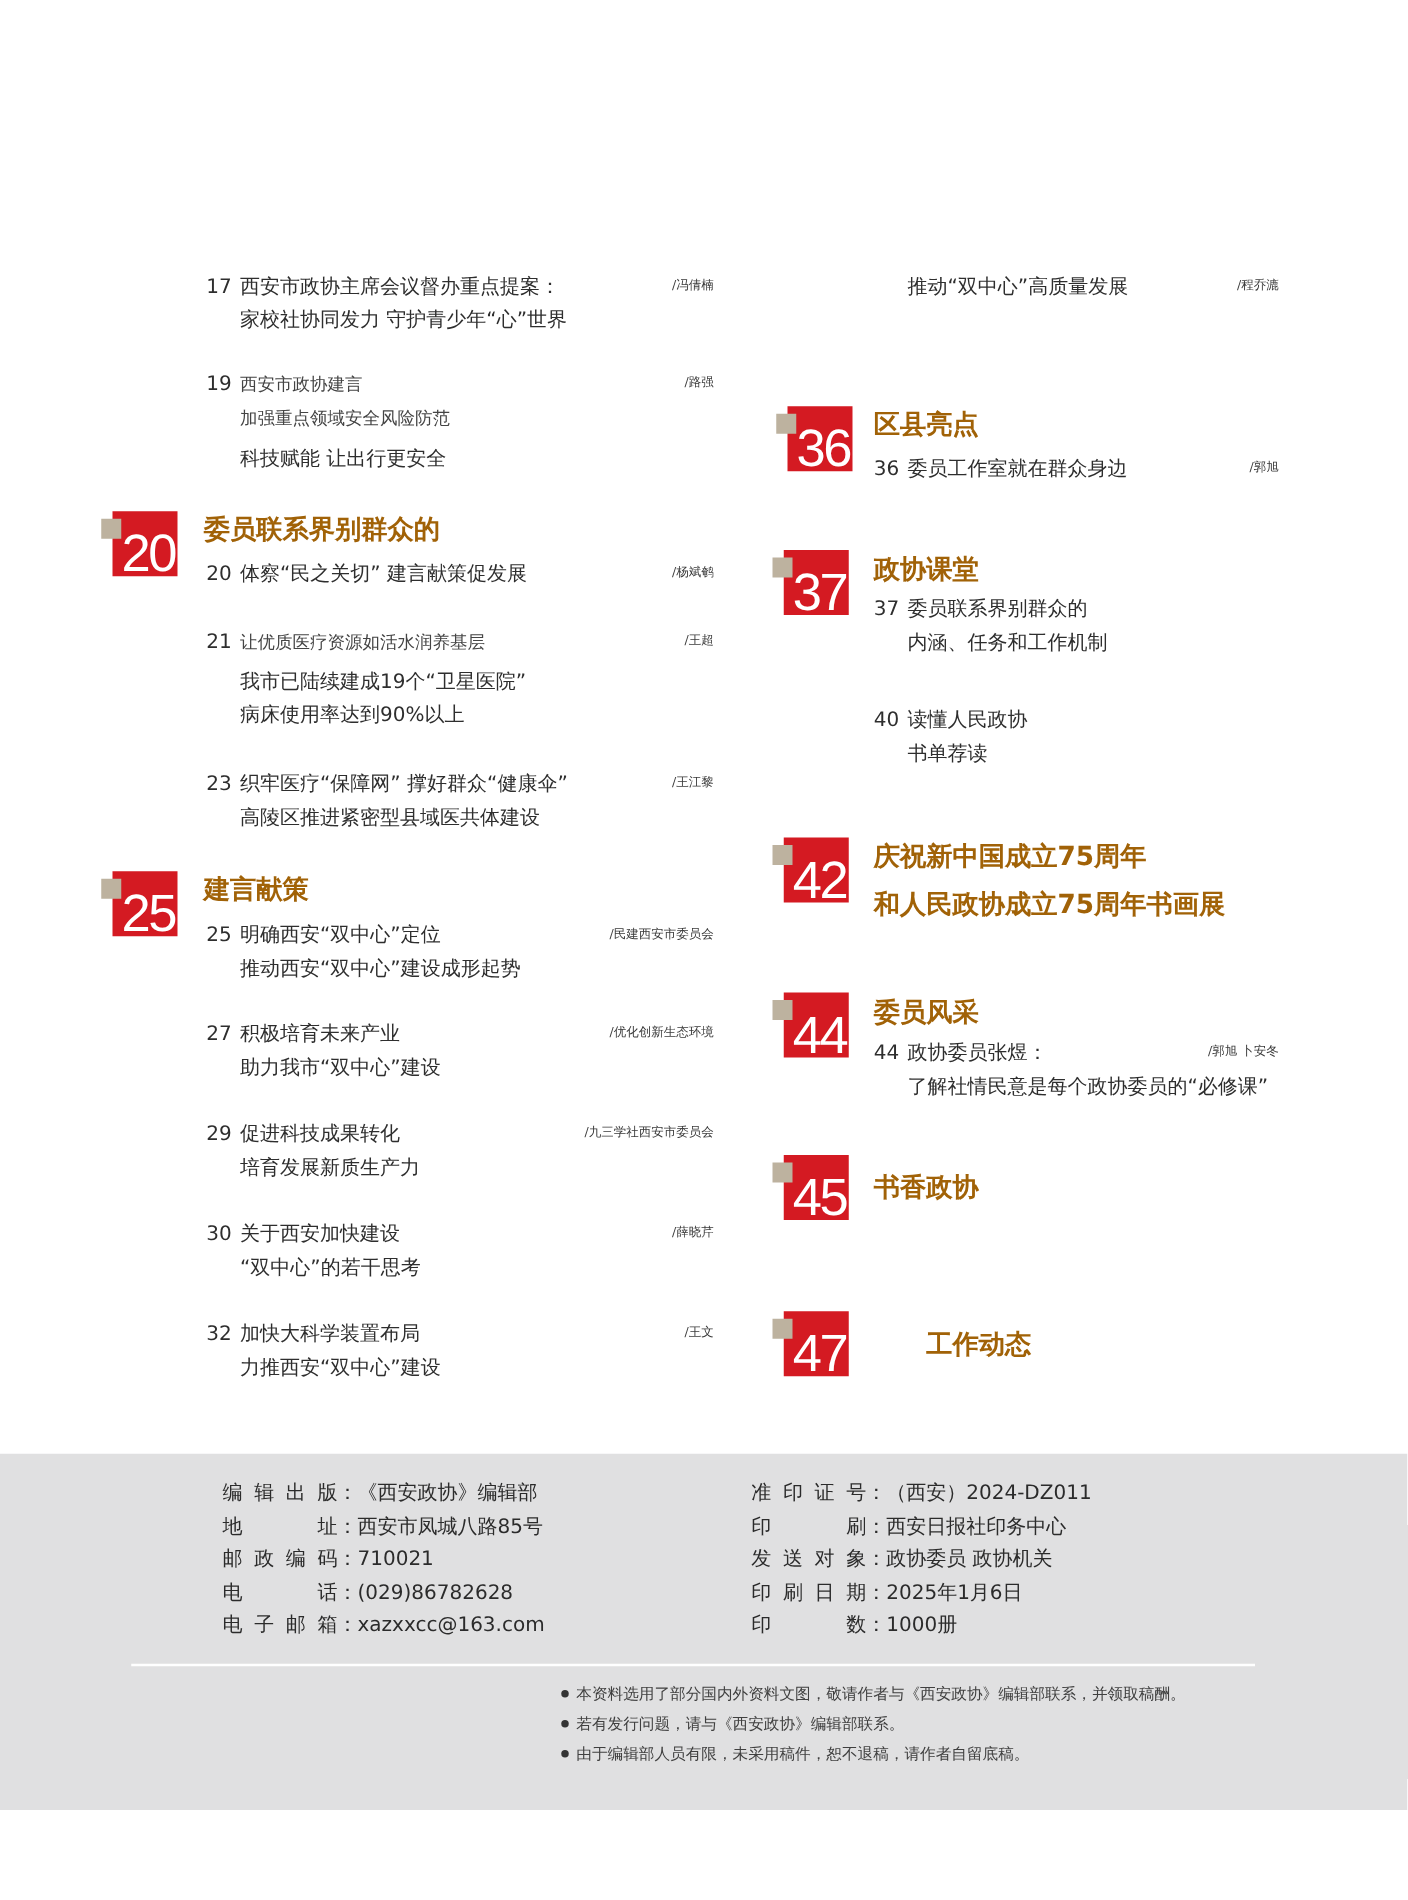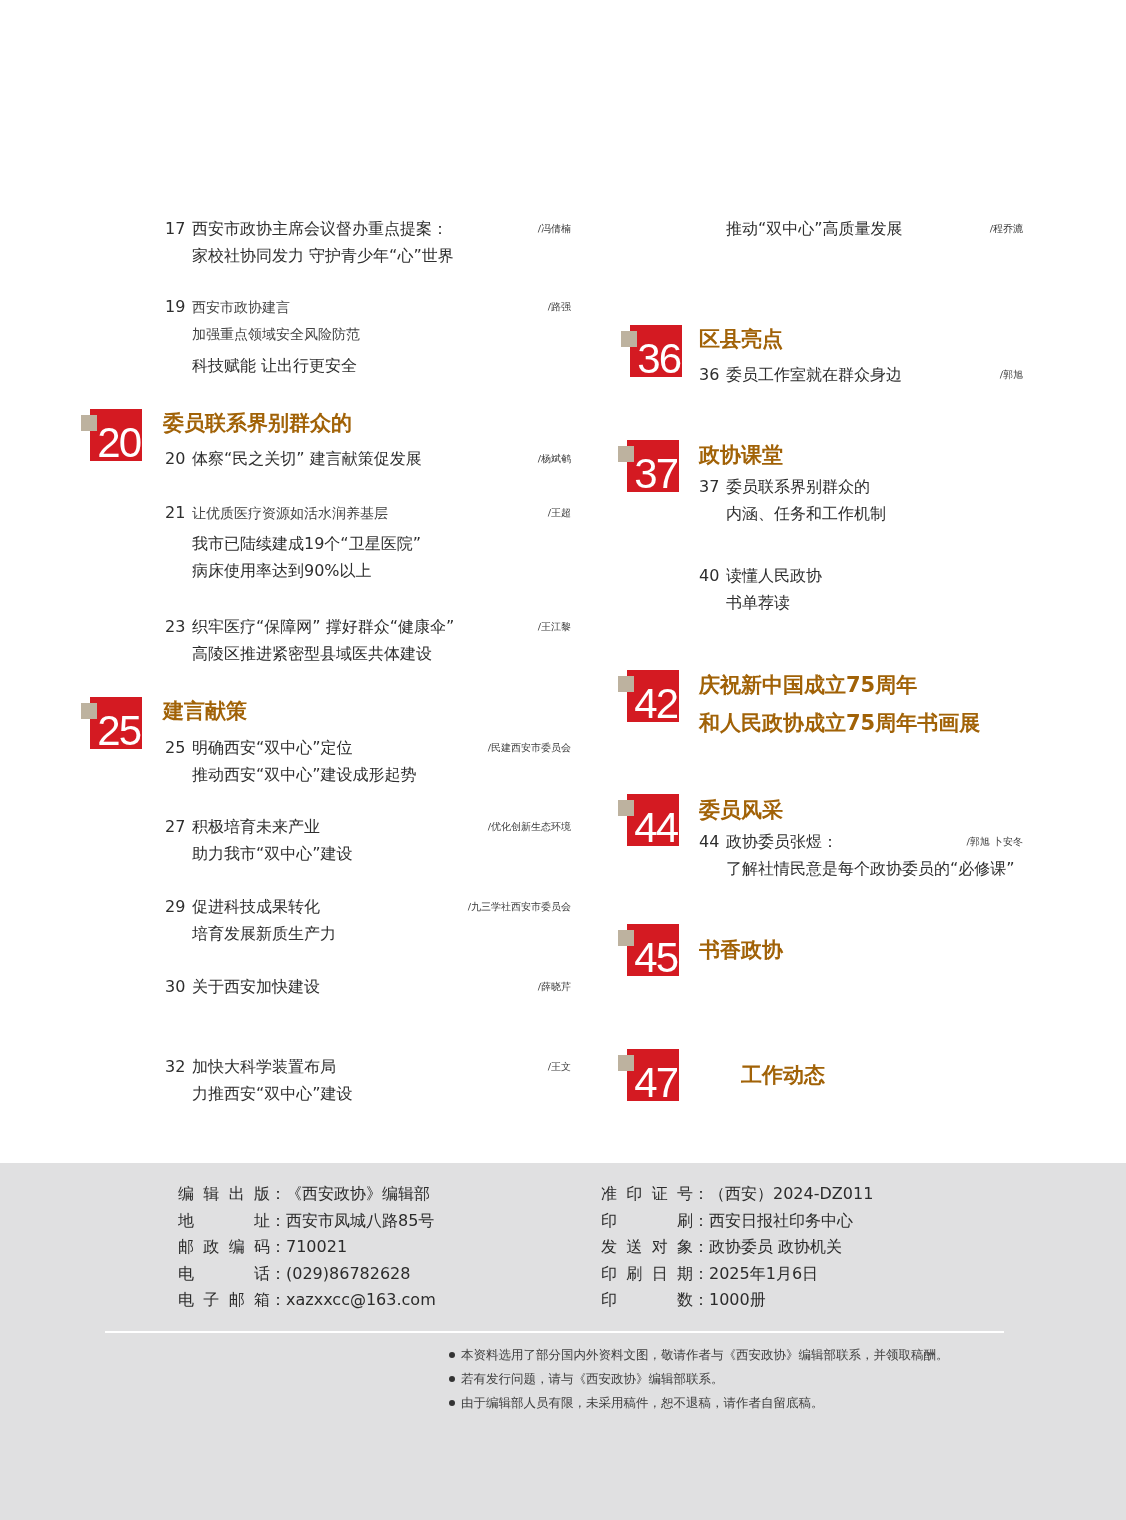--- a/index.html
+++ b/index.html
@@ -23,21 +23,21 @@
     color: #fff; font-family: "Liberation Sans", sans-serif; font-size: 42px; line-height: 52px;
     text-align: right; letter-spacing: -2px; overflow: hidden;
   }
   .badge .red span { position: relative; top: 8px; right: 2px; }
   .badge .sq { position: absolute; left: 0; top: 6px; width: 16px; height: 16px; background: #bdb29f; }
   .section-title {
     position: absolute; font-size: 21px; font-weight: bold; color: #a16207; white-space: nowrap;
     font-family: "DejaVu Sans", "Liberation Sans", sans-serif;
   }
   .footer {
-    position: absolute; left: 0; top: 1163px; width: 1126px; height: 357px; background: #e0e0e1;
+    position: absolute; left: 0; top: 1163px; width: 1126px; height: 285px; background: #e0e0e1;
   }
   .info { position: absolute; font-size: 16px; line-height: 26.5px; color: #2b2b2b; }
   .info .row { white-space: nowrap; }
   .info .lab { display: inline-block; width: 92px; text-align-last: justify; text-align: justify; }
   .divider { position: absolute; left: 105px; top: 168px; width: 899px; height: 2px; background: #ffffff; }
   .notes {
     position: absolute; left: 449px; top: 180px; font-family: "DejaVu Serif", "Liberation Serif", serif;
     font-size: 12.5px; line-height: 24px; color: #404040;
   }
   .notes .n { white-space: nowrap; }
@@ -102,20 +102,21 @@
 </div>
 
 <div class="entry" style="left:165px; top:893px; width:406px;">
   <div class="l1"><span class="num">29</span><span>促进科技成果转化</span></div>
   <div class="l2">培育发展新质生产力</div>
   <span class="author">/九三学社西安市委员会</span>
 </div>
 
 <div class="entry" style="left:165px; top:973px; width:406px;">
   <div class="l1"><span class="num">30</span><span>关于西安加快建设</span></div>
+  <div class="l2">“双中心”的若干思考</div>
   <span class="author">/薛晓芹</span>
 </div>
 
 <div class="entry" style="left:165px; top:1053px; width:406px;">
   <div class="l1"><span class="num">32</span><span>加快大科学装置布局</span></div>
   <div class="l2">力推西安“双中心”建设</div>
   <span class="author">/王文</span>
 </div>
 
 <div class="entry" style="left:699px; top:215px; width:324px;">

